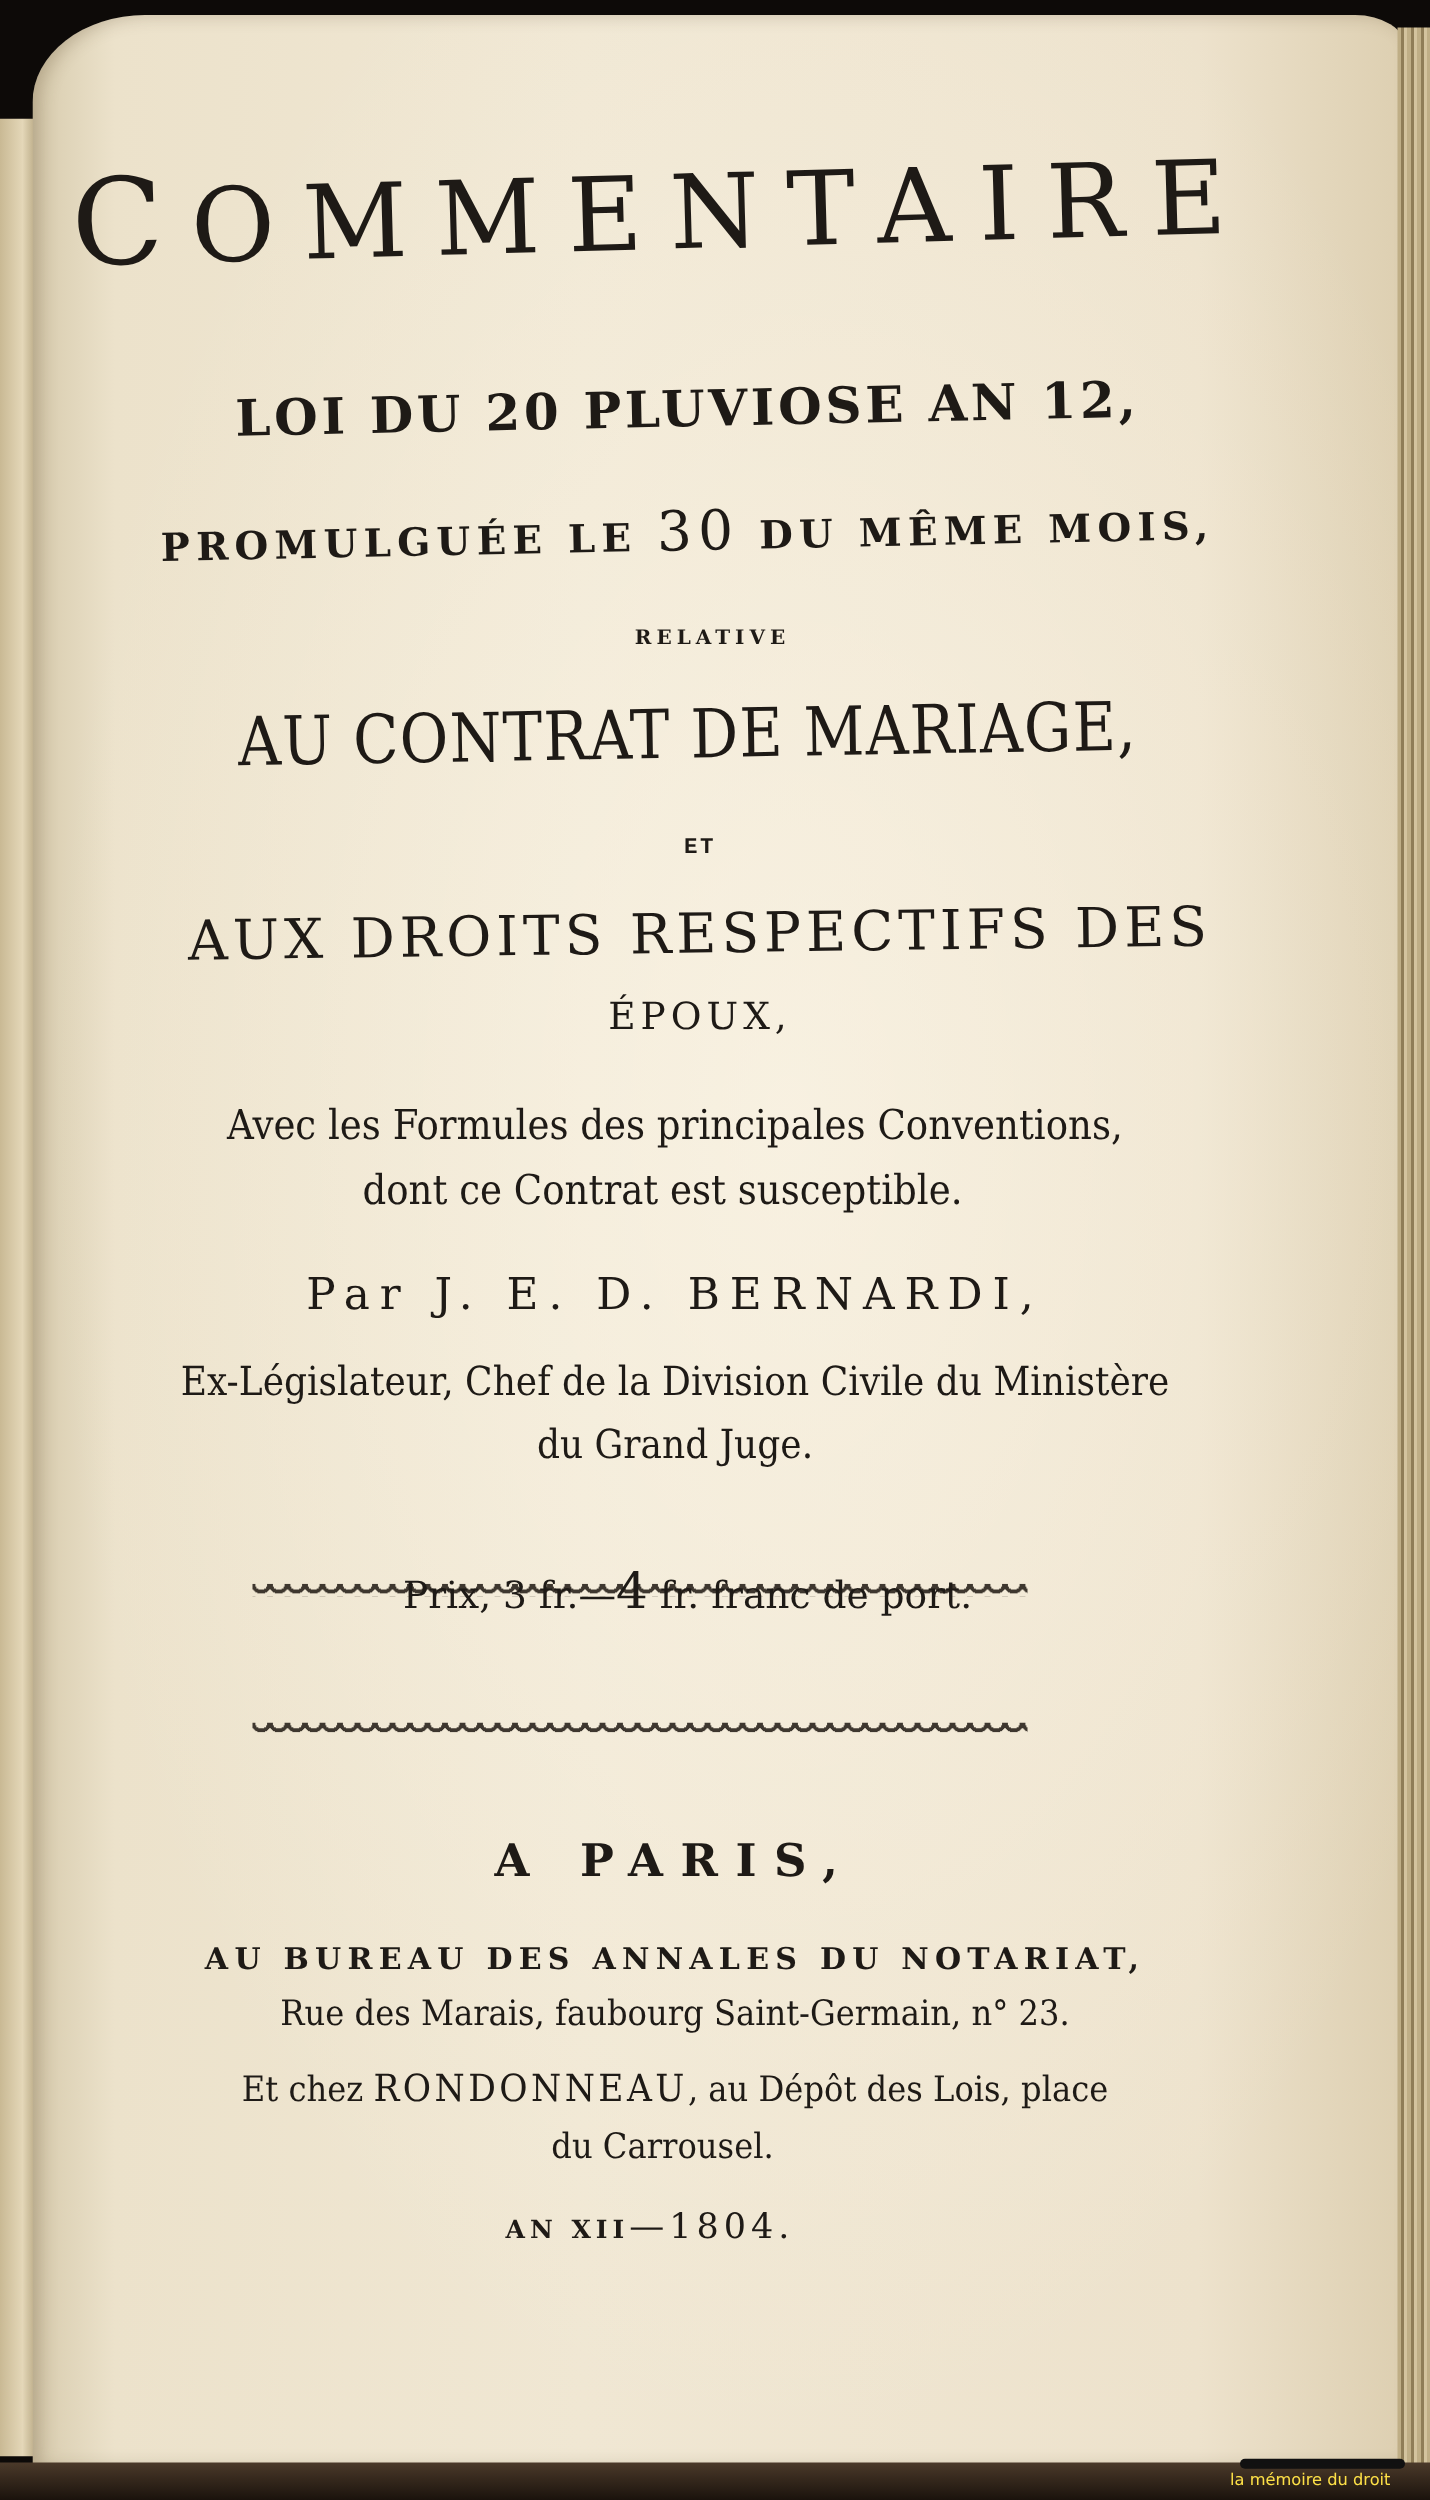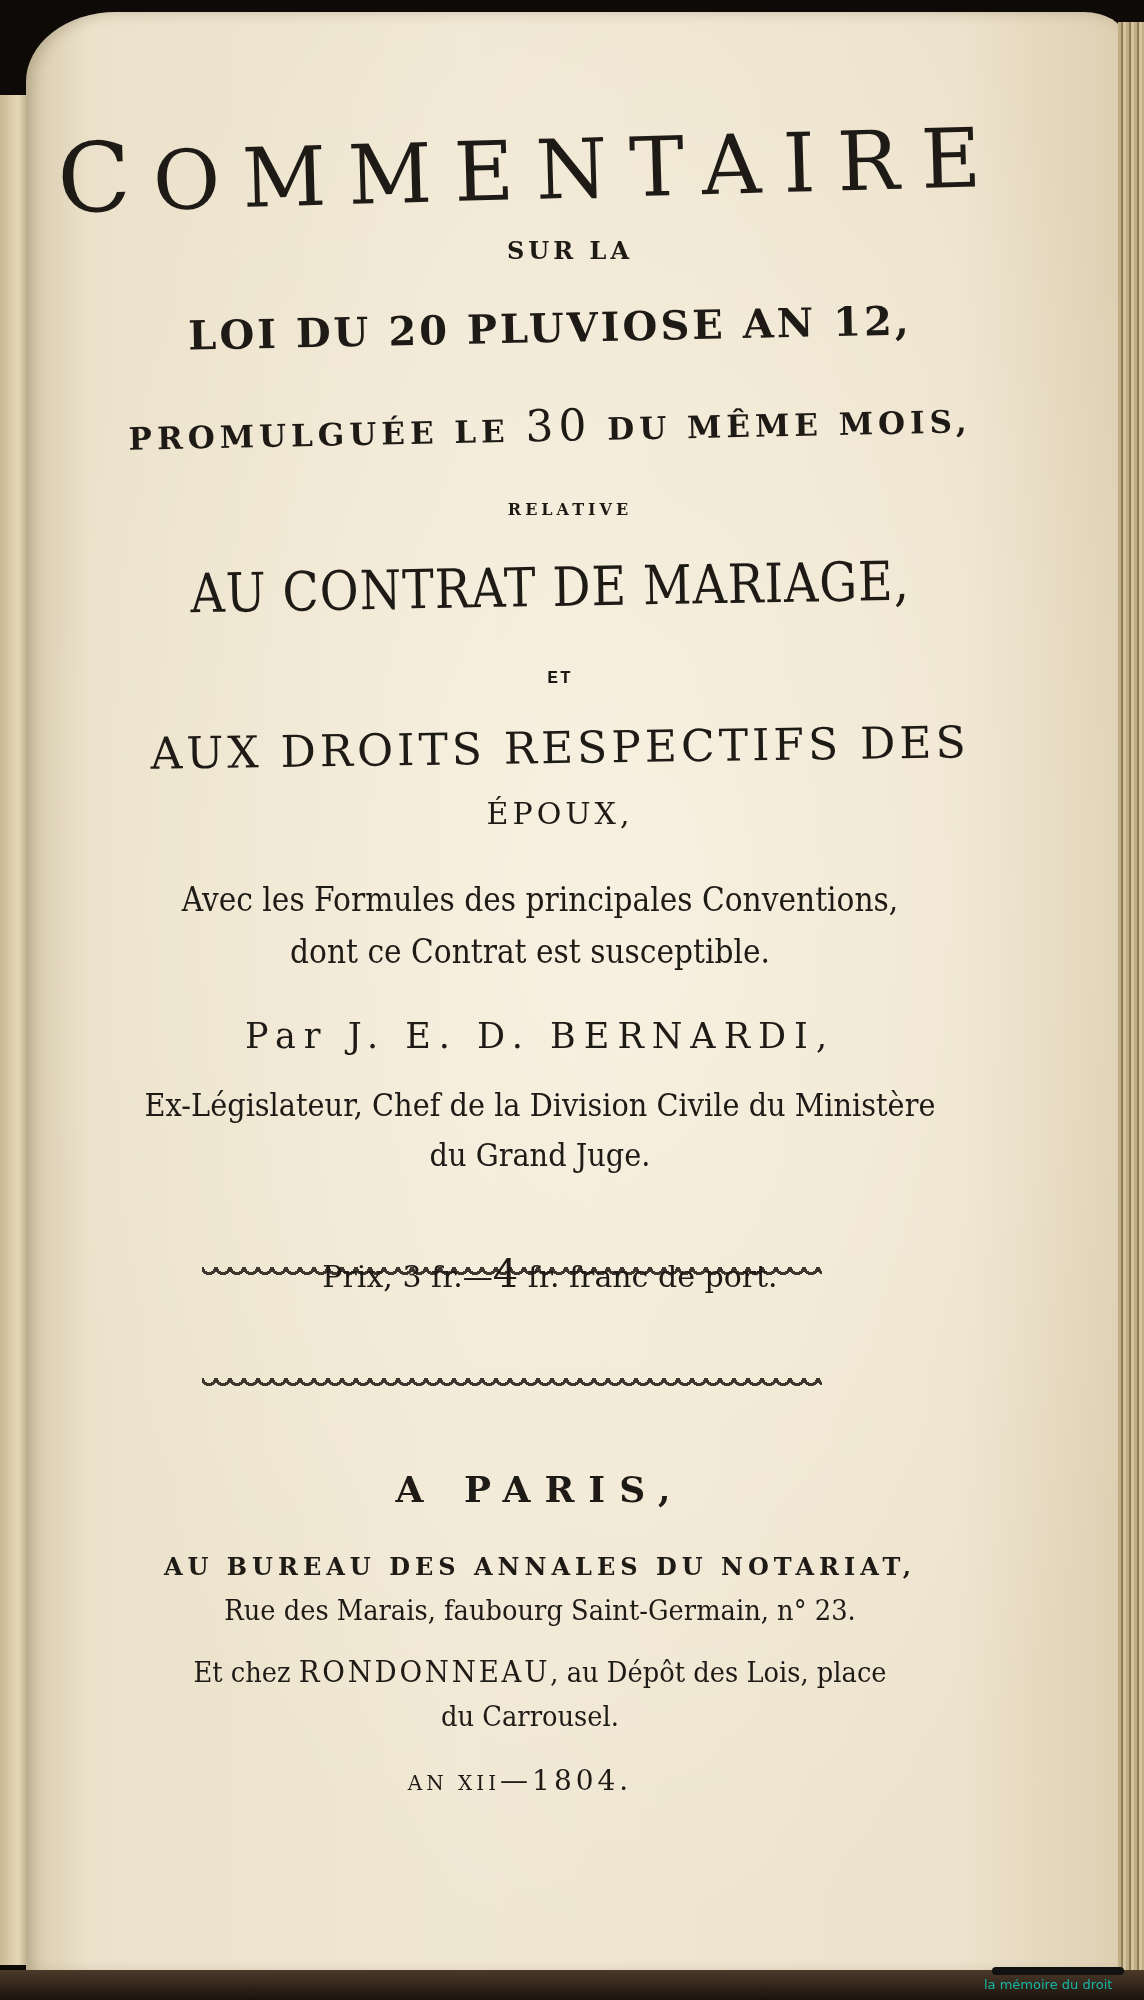--- a/index.html
+++ b/index.html
@@ -66,53 +66,52 @@
   .rule2 { top: 1378px; }
   .prix { top: 1250px; font-size: 30px; left: 10px;}
   .prix .four { font-size: 40px; }
   .aparis { top: 1468px; font-size: 36px; font-weight: bold; letter-spacing: 14px; left: 0px;}
   .bureau { top: 1552px; font-size: 24px; font-weight: bold; letter-spacing: 5px; left: 0px;}
   .rue { top: 1594px; font-size: 28px; transform: scaleX(0.92); left: 0px;}
   .chez { top: 1654px; font-size: 28px; transform: scaleX(0.92); left: 0px;}
   .chez .name { letter-spacing: 3px; font-size: 30px; }
   .carrousel { top: 1700px; font-size: 28px; transform: scaleX(0.92); left: -10px;}
   .an { top: 1764px; font-size: 28px; letter-spacing: 4px; left: -20px;}
-  .an .small { font-size: 20px; font-weight: normal; letter-spacing: 4px; }
+  .an .small { font-size: 20px; font-weight: bold; letter-spacing: 4px; }
 
   .logo {
     position: absolute; left: 982px; top: 1893px; width: 150px; height: 104px;
   }
   .logo-letters {
     font-family: "DejaVu Sans", sans-serif; font-size: 72px; font-weight: normal;
     color: #b5141c; line-height: 64px; letter-spacing: -6px; position: absolute; left: 0; top: 0;
   }
   .logo-letters .outline {
     color: transparent; -webkit-text-stroke: 2px #b5141c; text-stroke: 2px #b5141c;
   }
   .logo-bar {
     position: absolute; left: 10px; top: 74px; width: 132px; height: 8px;
     background: #111; border-radius: 4px;
   }
   .logo-tagline {
     position: absolute; left: 2px; top: 84px; width: 150px;
-    font-family: "DejaVu Sans", sans-serif; font-size: 13px; color: #14b8a6; white-space: nowrap;
+    font-family: "DejaVu Sans", sans-serif; font-size: 13px; color: #fde047; white-space: nowrap;
   }
 </style>
 </head>
 <body>
 
 <div class="left-page-edge"></div>
 <div class="page"></div>
 <div class="right-edges"></div>
 <div class="bottom-shadow"></div>
 
 <div class="content">
   <div class="line title"><span class="big-c">C</span><span>OMMENTAIRE</span></div>
 
-  <div class="line sur-la">SUR LA</div>
   <div class="line loi">LOI DU 20 PLUVIOSE AN 12,</div>
   <div class="line promulguee"><span>PROMULGUÉE LE</span> <span class="num">30</span> <span>DU MÊME MOIS,</span></div>
   <div class="line relative">RELATIVE</div>
   <div class="line contrat">AU CONTRAT DE MARIAGE,</div>
   <div class="line et">ET</div>
   <div class="line droits">AUX DROITS RESPECTIFS DES</div>
   <div class="line epoux">ÉPOUX,</div>
 
   <div class="line avec">Avec les Formules des principales Conventions,</div>
   <div class="line dont">dont ce Contrat est susceptible.</div>

